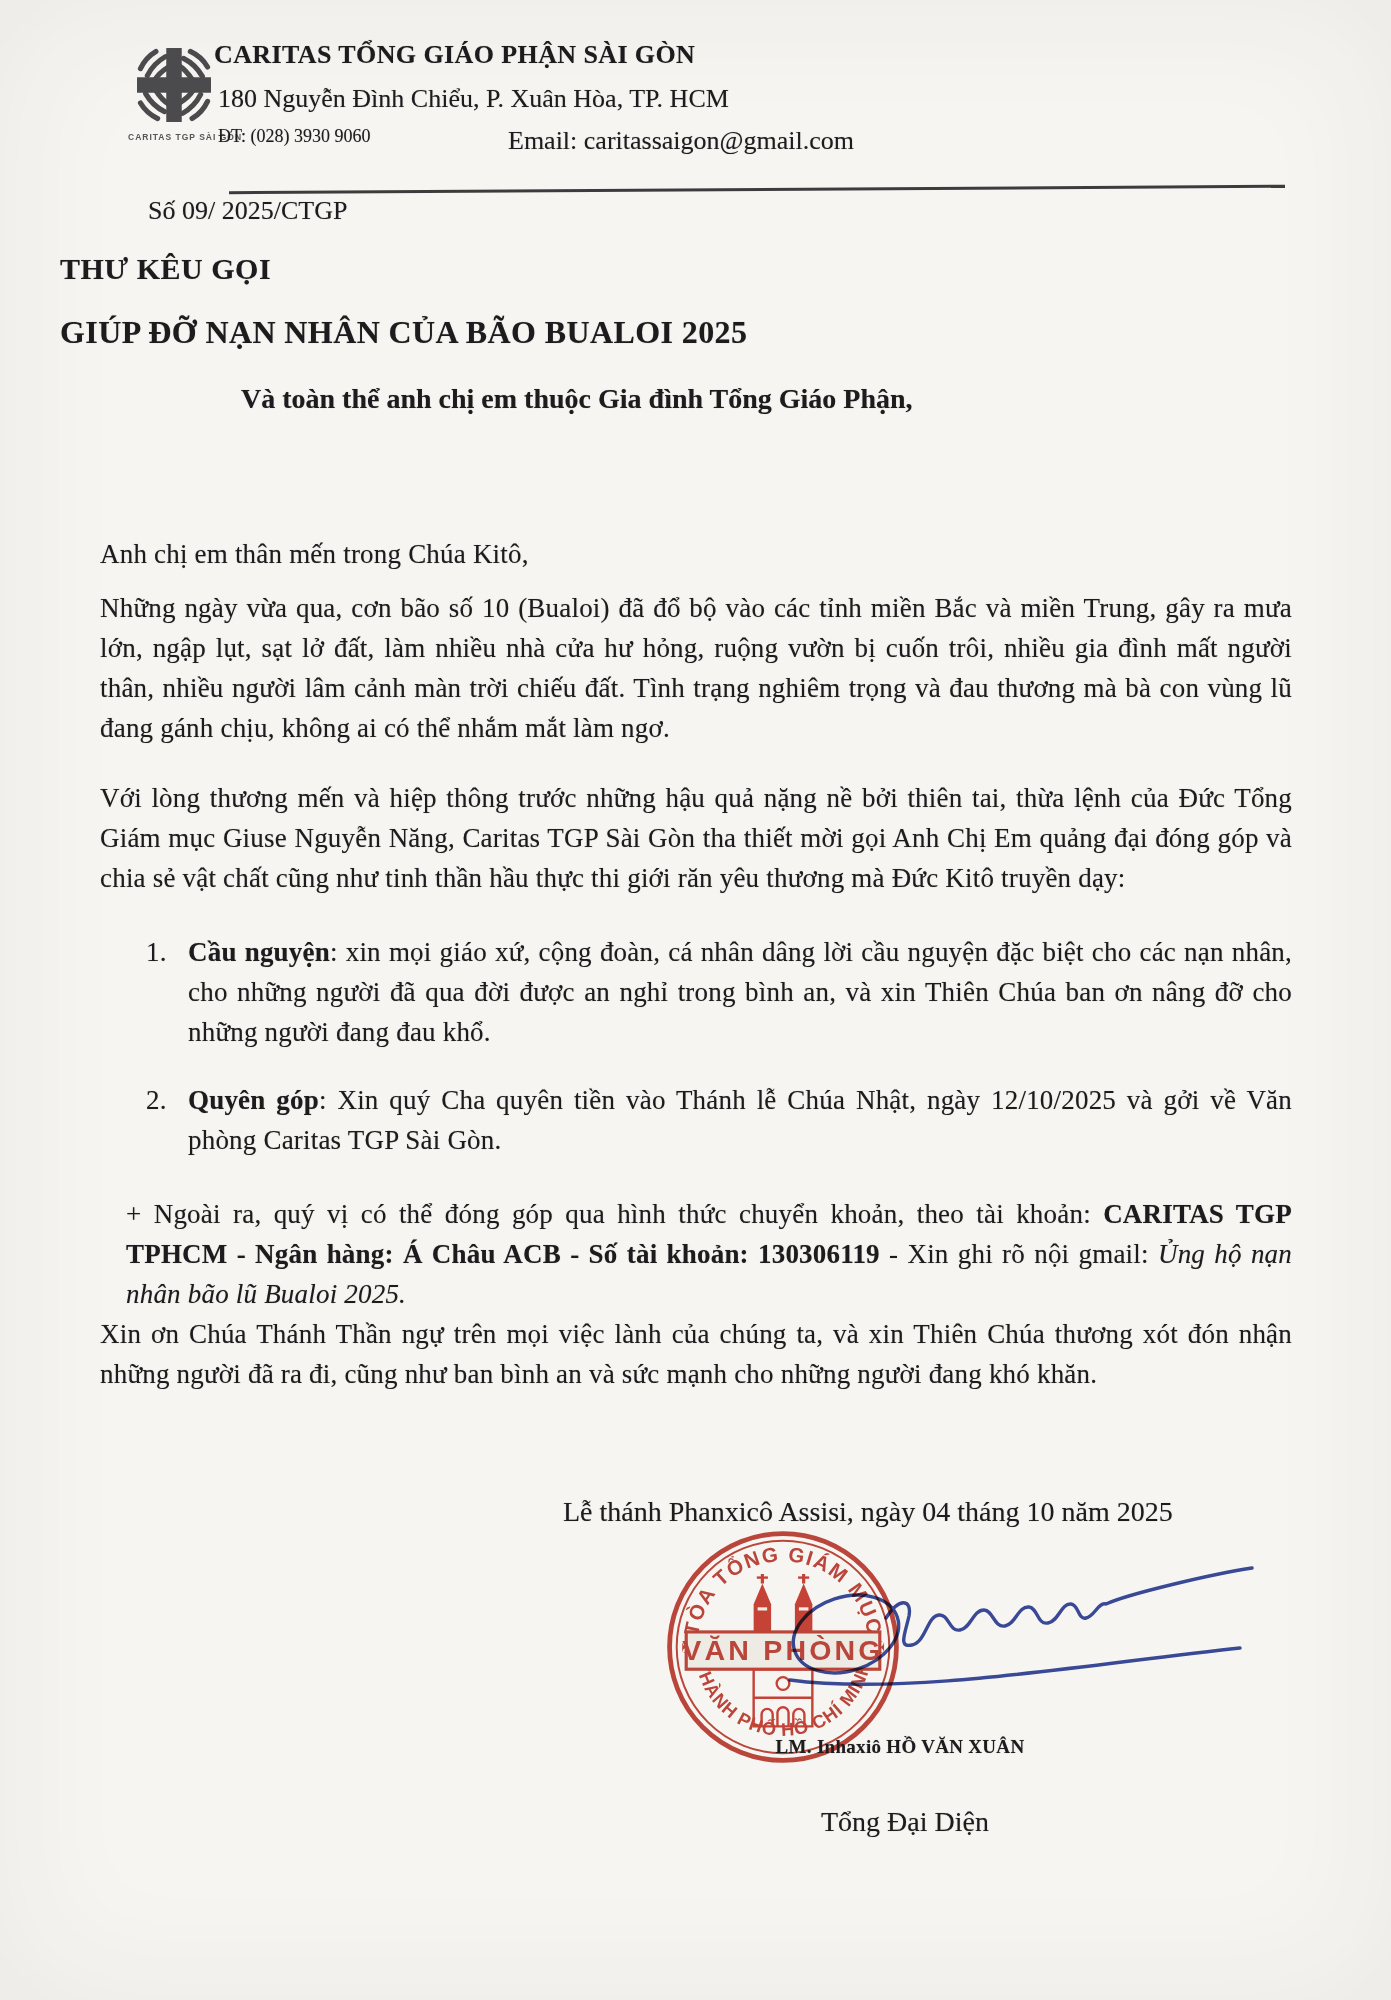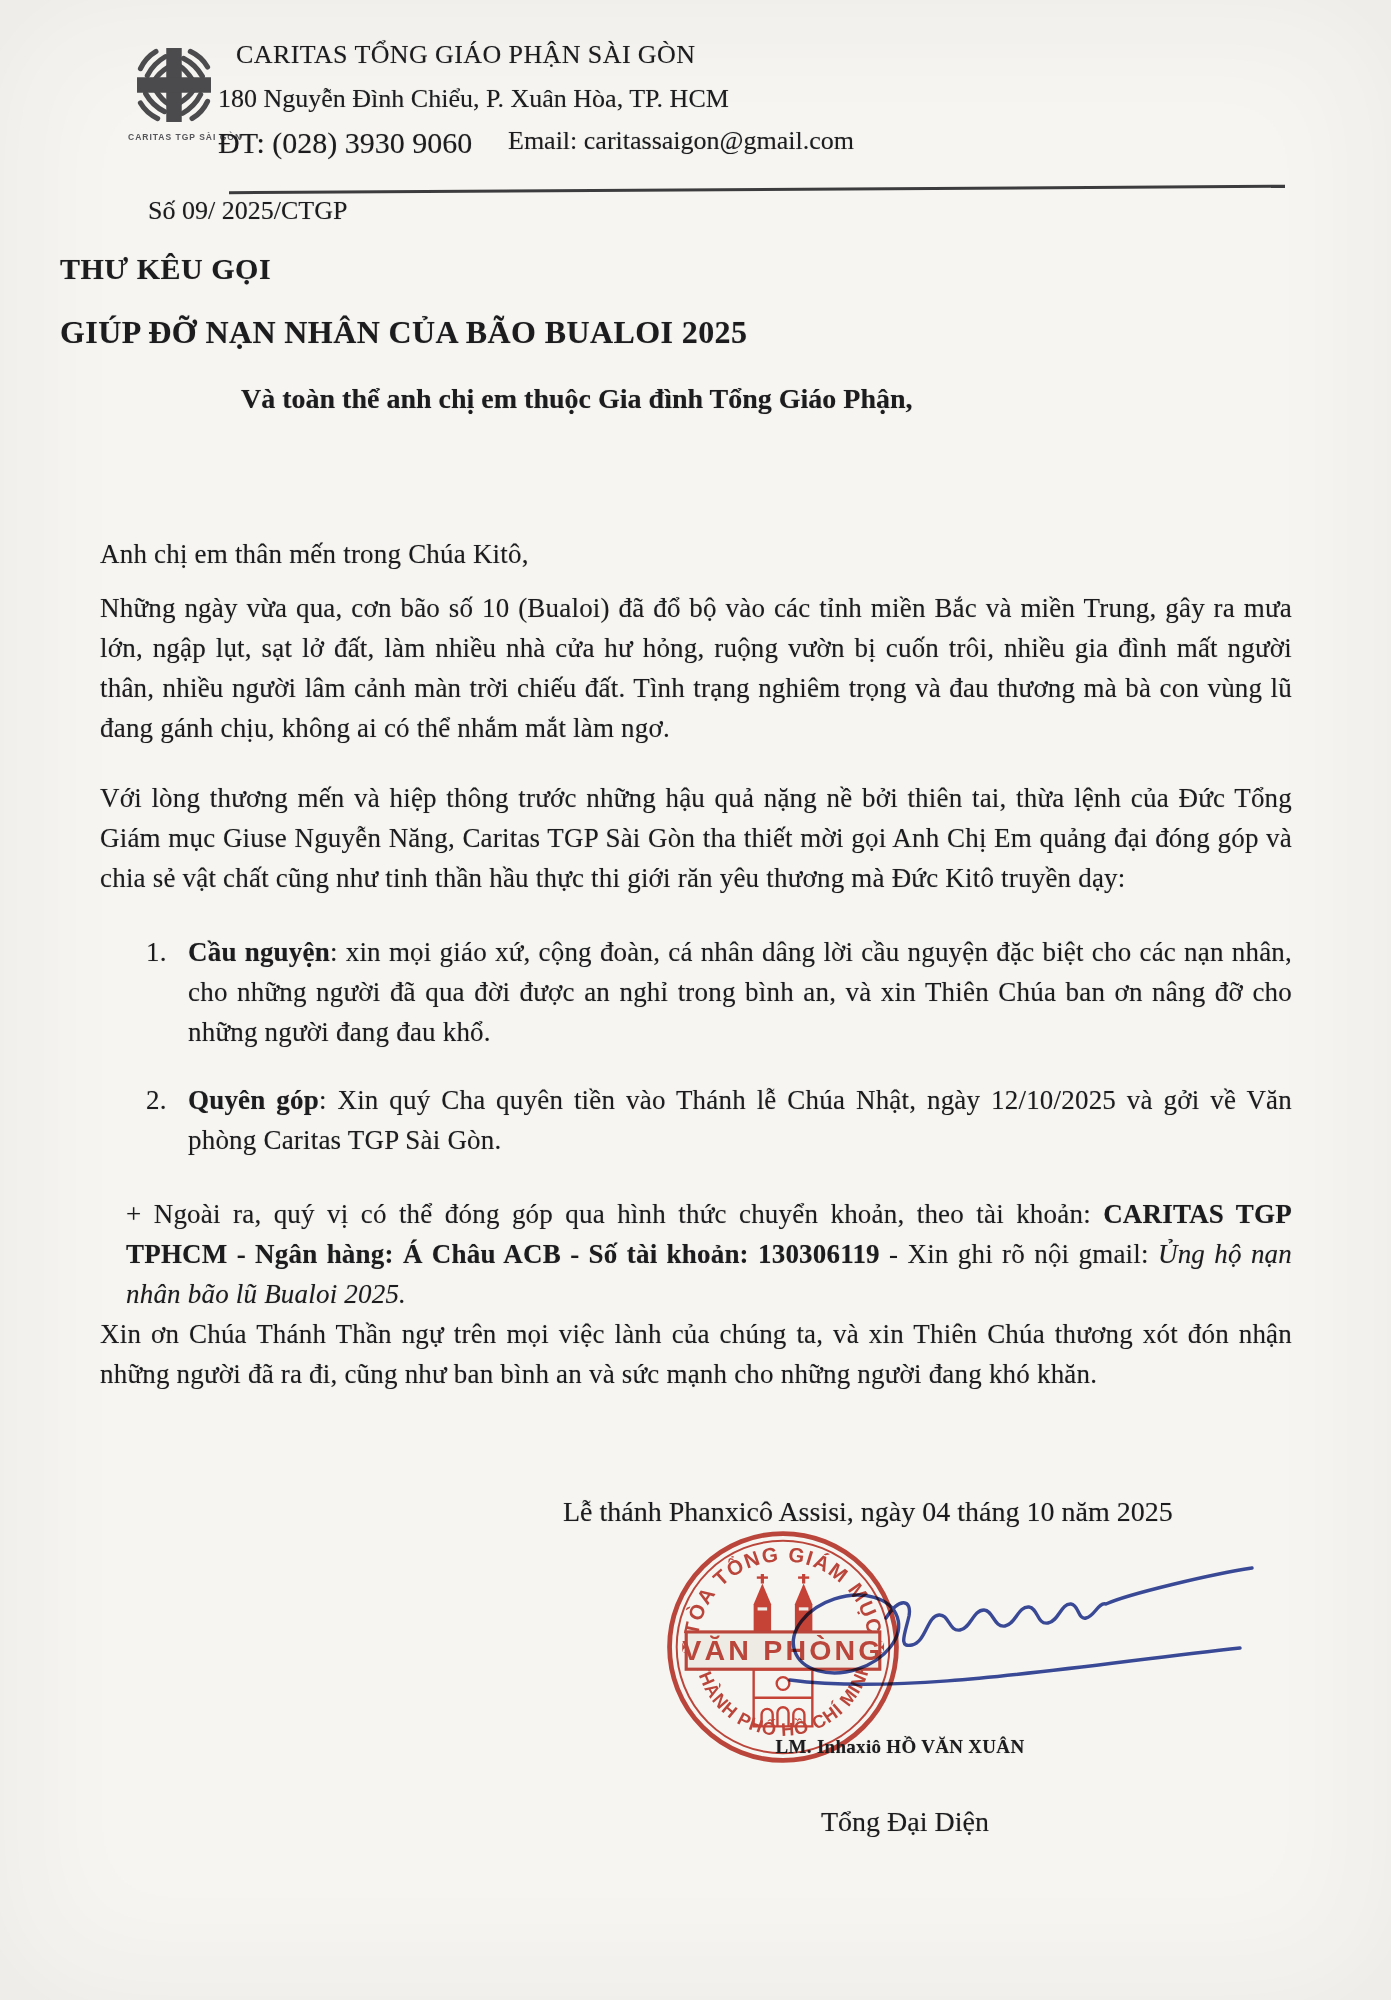--- a/index.html
+++ b/index.html
@@ -17,23 +17,23 @@
 
   
   .logo-wrap { position:absolute; left:128px; top:42px; width:92px; }
   .logo-svg { display:block; width:86px; height:86px; margin:0 auto; }
   .logo-caption {
     margin-top:4px; text-align:center;
     font-family:"Liberation Sans","DejaVu Sans",sans-serif;
     font-size:8.5px; font-weight:bold; letter-spacing:1px; color:#55555a;
     white-space:nowrap;
   }
-  .org-name { position:absolute; left:236px; top:40px; font-size:26px; font-weight:normal; letter-spacing:.4px; }
+  .org-name { position:absolute; left:214px; top:40px; font-size:26px; font-weight:bold; letter-spacing:.4px; }
   .org-address { position:absolute; left:218px; top:84px; font-size:26px; }
-  .org-phone { position:absolute; left:218px; top:126px; font-size:30px; }
+  .org-phone { position:absolute; left:218px; top:126px; font-size:18px; }
   .org-email { position:absolute; left:508px; top:126px; font-size:26px; }
 
   .rule {
     position:absolute; left:229px; top:188px; width:1056px; height:2.5px;
     background:#3c3c3e; transform:rotate(-0.35deg);
   }
   .ref-number { position:absolute; left:148px; top:196px; font-size:26px; }
 
   
   .title-block { position:absolute; left:60px; top:252px; width:1180px; text-align:left; font-weight:bold; }

